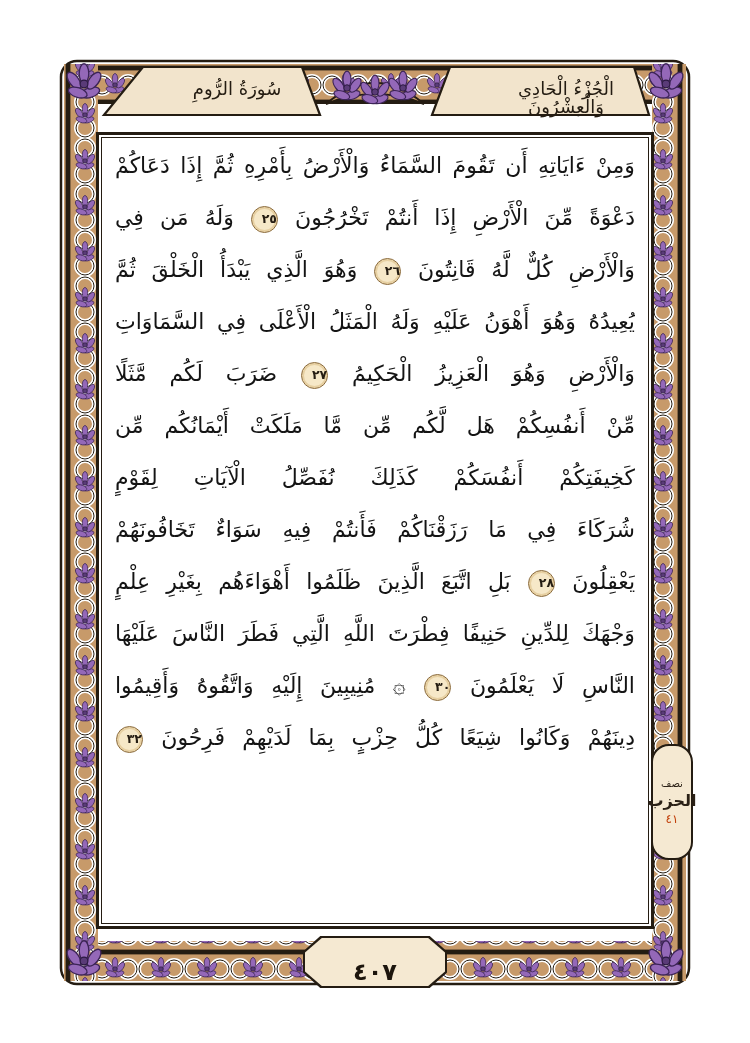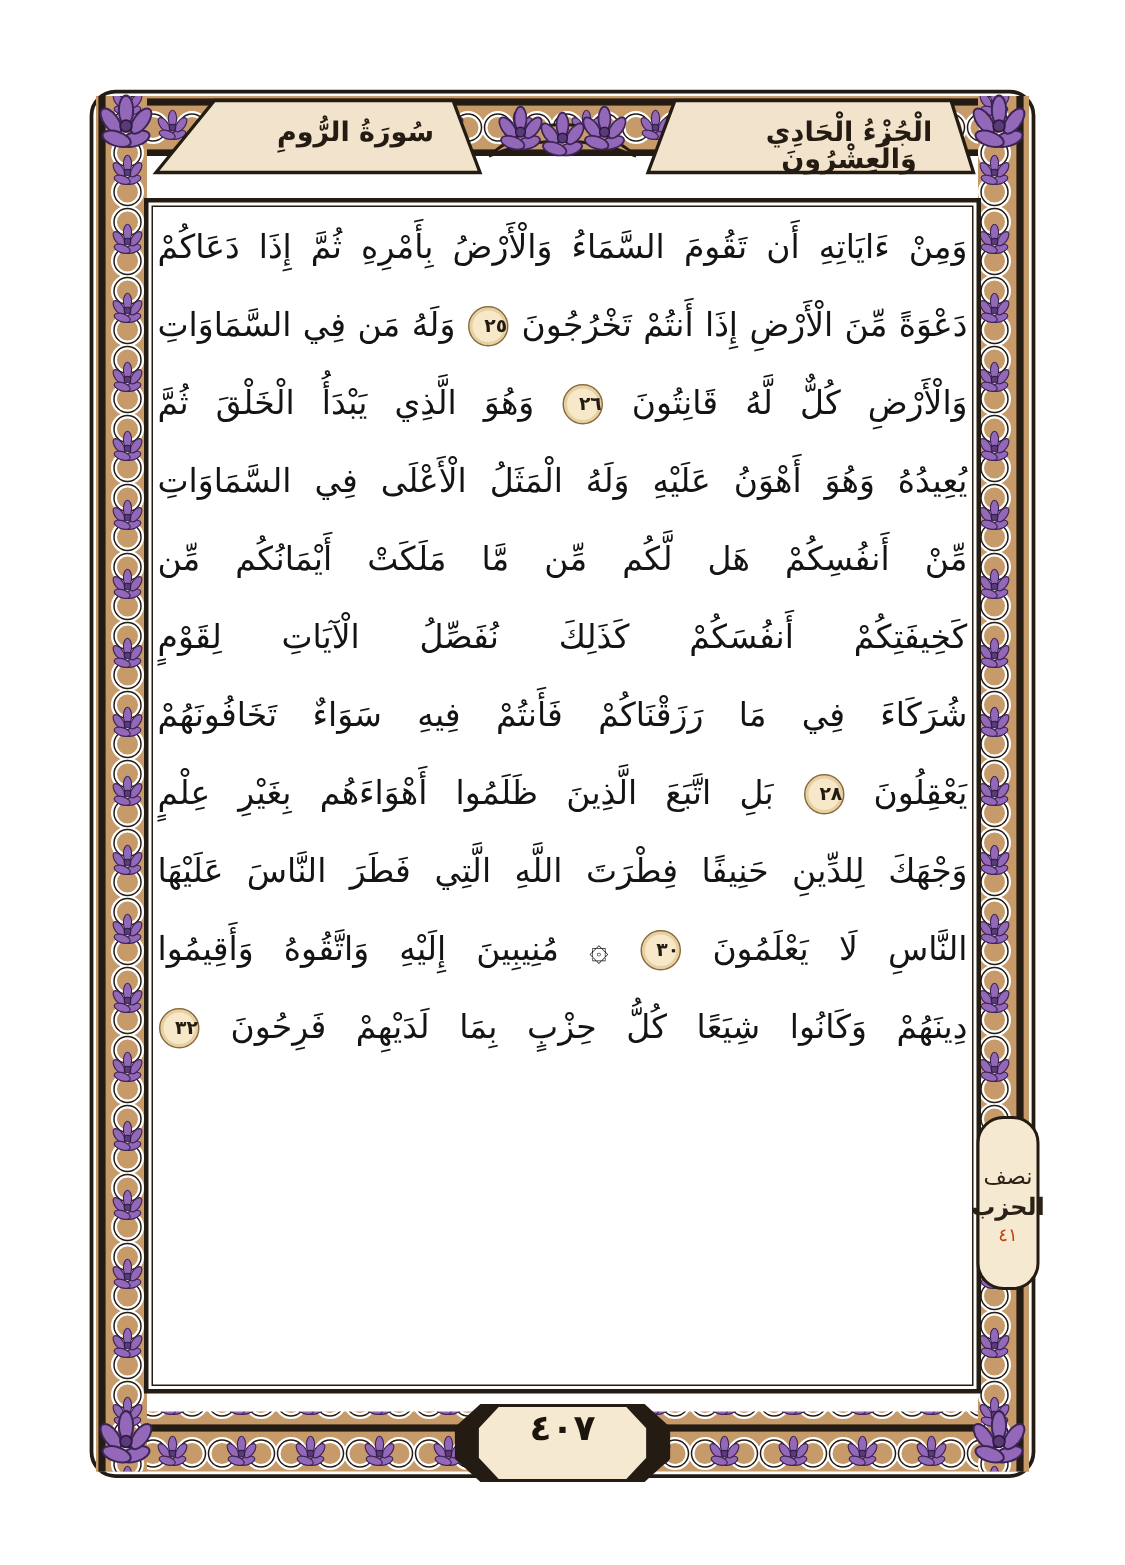--- a/index.html
+++ b/index.html
@@ -15,40 +15,40 @@
   body{
     width:750px;height:1043px;position:relative;overflow:hidden;
     font-family:"DejaVu Sans",sans-serif;color:var(--ink);
   }
   .page{position:absolute;inset:0;background:var(--paper);}
   svg.border{position:absolute;left:0;top:0;z-index:1;}
 
   
   .hdr-label{
     position:absolute;z-index:3;text-align:center;
-    font-size:18px;font-weight:bold;color:#241c12;
+    font-size:18px;font-weight:normal;color:#241c12;
     direction:rtl;line-height:1;padding-left:48px;
   }
   .hdr-surah{left:108px;top:80px;width:210px;}
   .hdr-juz{left:436px;top:80px;width:212px;}
 
   
   .frame{
     position:absolute;left:96px;top:132px;width:558px;height:797px;
     border:3px solid #241c12;z-index:2;background:transparent;
   }
   .frame::after{
     content:"";position:absolute;inset:2px;border:1px solid #241c12;
     pointer-events:none;
   }
 
   
   .textblock{
     position:absolute;left:103px;top:140px;width:544px;height:781px;
-    z-index:3;direction:rtl;overflow:hidden;padding:0 2px;
+    z-index:3;direction:rtl;overflow:hidden;padding:0 12px;
   }
   .qline{
     height:52px;line-height:52px;font-size:22px;
     text-align:justify;text-align-last:justify;
     direction:rtl;overflow:hidden;color:#141414;
     font-family:"DejaVu Sans",sans-serif;
   }
   .ayah{
     display:inline-block;width:27px;height:27px;line-height:24px;
     border:1.5px solid #8a6a3c;border-radius:50%;
@@ -57,35 +57,35 @@
     color:#241c12;margin:0 1px;font-weight:bold;
   }
 
   
   .hizb-marker{
     position:absolute;left:651px;top:744px;width:42px;height:116px;z-index:4;
     background:var(--cream2);border:2px solid #241c12;border-radius:18px;
     display:flex;flex-direction:column;align-items:center;justify-content:center;
     gap:2px;text-align:center;direction:rtl;
   }
-  .hizb-marker .s1{font-size:15px;color:#2b2116;}
+  .hizb-marker .s1{font-size:10px;color:#2b2116;}
   .hizb-marker .s2{font-size:16px;font-weight:bold;color:#2b2116;}
   .hizb-marker .s3{font-size:12px;color:#c2410c;}
 
   
   .pageno-wrap{
     position:absolute;left:303px;top:936px;width:144px;height:52px;z-index:4;
     background:#241c12;
     clip-path:polygon(12% 0,88% 0,100% 30%,100% 70%,88% 100%,12% 100%,0 70%,0 30%);
     display:flex;align-items:center;justify-content:center;
   }
   .pageno-inner{
-    width:112px;height:48px;background:var(--cream2);
+    width:140px;height:48px;background:var(--cream2);
     clip-path:polygon(12% 0,88% 0,100% 30%,100% 70%,88% 100%,12% 100%,0 70%,0 30%);
-    display:flex;align-items:flex-start;justify-content:center;
+    display:flex;align-items:flex-end;justify-content:center;
   }
   .pageno{font-size:24px;font-weight:bold;color:#1c150d;letter-spacing:4px;}
 </style>
 </head>
 <body>
 
 <div class="page">
 
   <svg class="border" width="750" height="1043" viewBox="0 0 750 1043">
     <defs>
@@ -151,20 +151,21 @@
   <div class="hdr-label hdr-surah">سُورَةُ الرُّومِ</div>
   <div class="hdr-label hdr-juz">الْجُزْءُ الْحَادِي وَالْعِشْرُونَ</div>
 
   <div class="frame"></div>
 
   <div class="textblock">
       <div class="qline">وَمِنْ ءَايَاتِهِ أَن تَقُومَ السَّمَاءُ وَالْأَرْضُ بِأَمْرِهِ ثُمَّ إِذَا دَعَاكُمْ</div>
       <div class="qline">دَعْوَةً مِّنَ الْأَرْضِ إِذَا أَنتُمْ تَخْرُجُونَ <span class="ayah">٢٥</span> وَلَهُ مَن فِي السَّمَاوَاتِ</div>
       <div class="qline">وَالْأَرْضِ كُلٌّ لَّهُ قَانِتُونَ <span class="ayah">٢٦</span> وَهُوَ الَّذِي يَبْدَأُ الْخَلْقَ ثُمَّ</div>
       <div class="qline">يُعِيدُهُ وَهُوَ أَهْوَنُ عَلَيْهِ وَلَهُ الْمَثَلُ الْأَعْلَى فِي السَّمَاوَاتِ</div>
+      <div class="qline">وَالْأَرْضِ وَهُوَ الْعَزِيزُ الْحَكِيمُ <span class="ayah">٢٧</span> ضَرَبَ لَكُم مَّثَلًا</div>
       <div class="qline">مِّنْ أَنفُسِكُمْ هَل لَّكُم مِّن مَّا مَلَكَتْ أَيْمَانُكُم مِّن</div>
       <div class="qline">كَخِيفَتِكُمْ أَنفُسَكُمْ كَذَلِكَ نُفَصِّلُ الْآيَاتِ لِقَوْمٍ</div>
       <div class="qline">شُرَكَاءَ فِي مَا رَزَقْنَاكُمْ فَأَنتُمْ فِيهِ سَوَاءٌ تَخَافُونَهُمْ</div>
       <div class="qline">يَعْقِلُونَ <span class="ayah">٢٨</span> بَلِ اتَّبَعَ الَّذِينَ ظَلَمُوا أَهْوَاءَهُم بِغَيْرِ عِلْمٍ</div>
       <div class="qline">وَجْهَكَ لِلدِّينِ حَنِيفًا فِطْرَتَ اللَّهِ الَّتِي فَطَرَ النَّاسَ عَلَيْهَا</div>
       <div class="qline">النَّاسِ لَا يَعْلَمُونَ <span class="ayah">٣٠</span> ۞ مُنِيبِينَ إِلَيْهِ وَاتَّقُوهُ وَأَقِيمُوا</div>
       <div class="qline">دِينَهُمْ وَكَانُوا شِيَعًا كُلُّ حِزْبٍ بِمَا لَدَيْهِمْ فَرِحُونَ <span class="ayah">٣٢</span></div>
     </div>
 
   <div class="hizb-marker">

